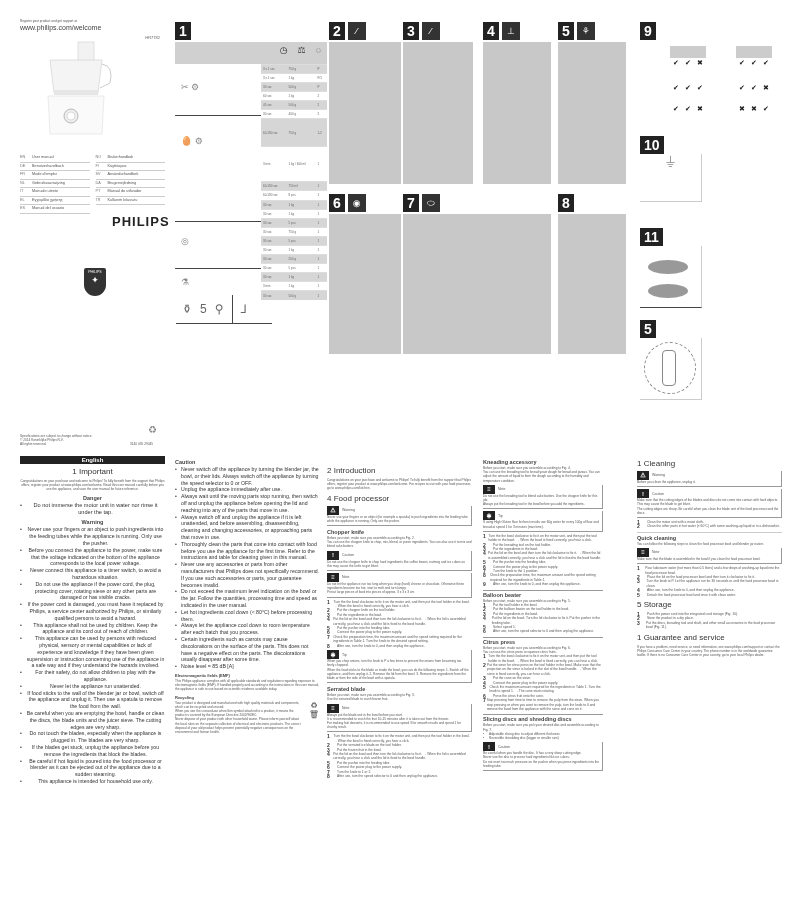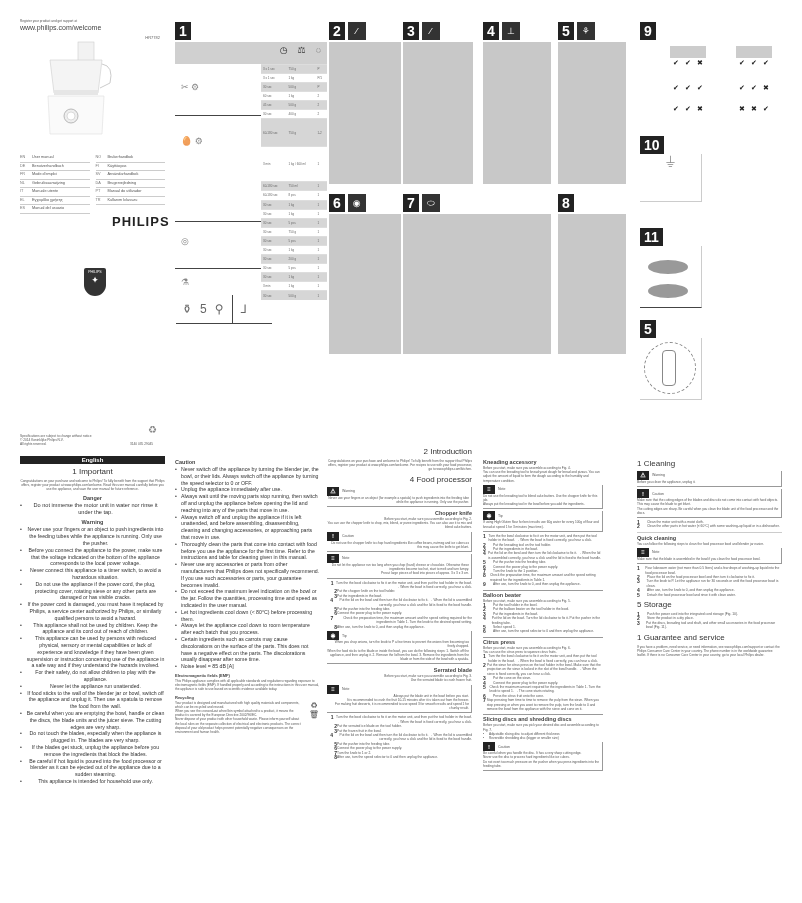--- a/index.html
+++ b/index.html
@@ -411,21 +411,21 @@
       <p class="tiny">When you see the crossed-out wheel bin symbol attached to a product, it means the product is covered by the European Directive 2002/96/EC.</p>
       <p class="tiny">Never dispose of your product with other household waste. Please inform yourself about the local rules on the separate collection of electrical and electronic products. The correct disposal of your old product helps prevent potentially negative consequences on the environment and human health.</p>
     </div>
     <div style="width:12px;font-size:8px;color:#555;text-align:center;">
       <div>♻</div>
       <div>🗑</div>
     </div>
   </div>
 </div>
 
-<div class="abs" style="left:327px;top:444px;width:145px;text-align:right;">
+<div class="abs" style="left:327px;top:463px;width:145px;">
   <h2 class="sec">2   Introduction</h2>
   <p class="tiny">Congratulations on your purchase and welcome to Philips! To fully benefit from the support that Philips offers, register your product at www.philips.com/welcome. For recipes to use with your food processor, go to www.philips.com/kitchen.</p>
   <h2 class="sec">4   Food processor</h2>
   <div class="notebox tiny">
     <div class="nb-head">
         <span class="nb-icon">⚠</span>
         <span>Warning</span>
       </div>
     <p>Never use your fingers or an object (for example a spatula) to push ingredients into the feeding tube while the appliance is running. Only use the pusher.</p>
   </div>

